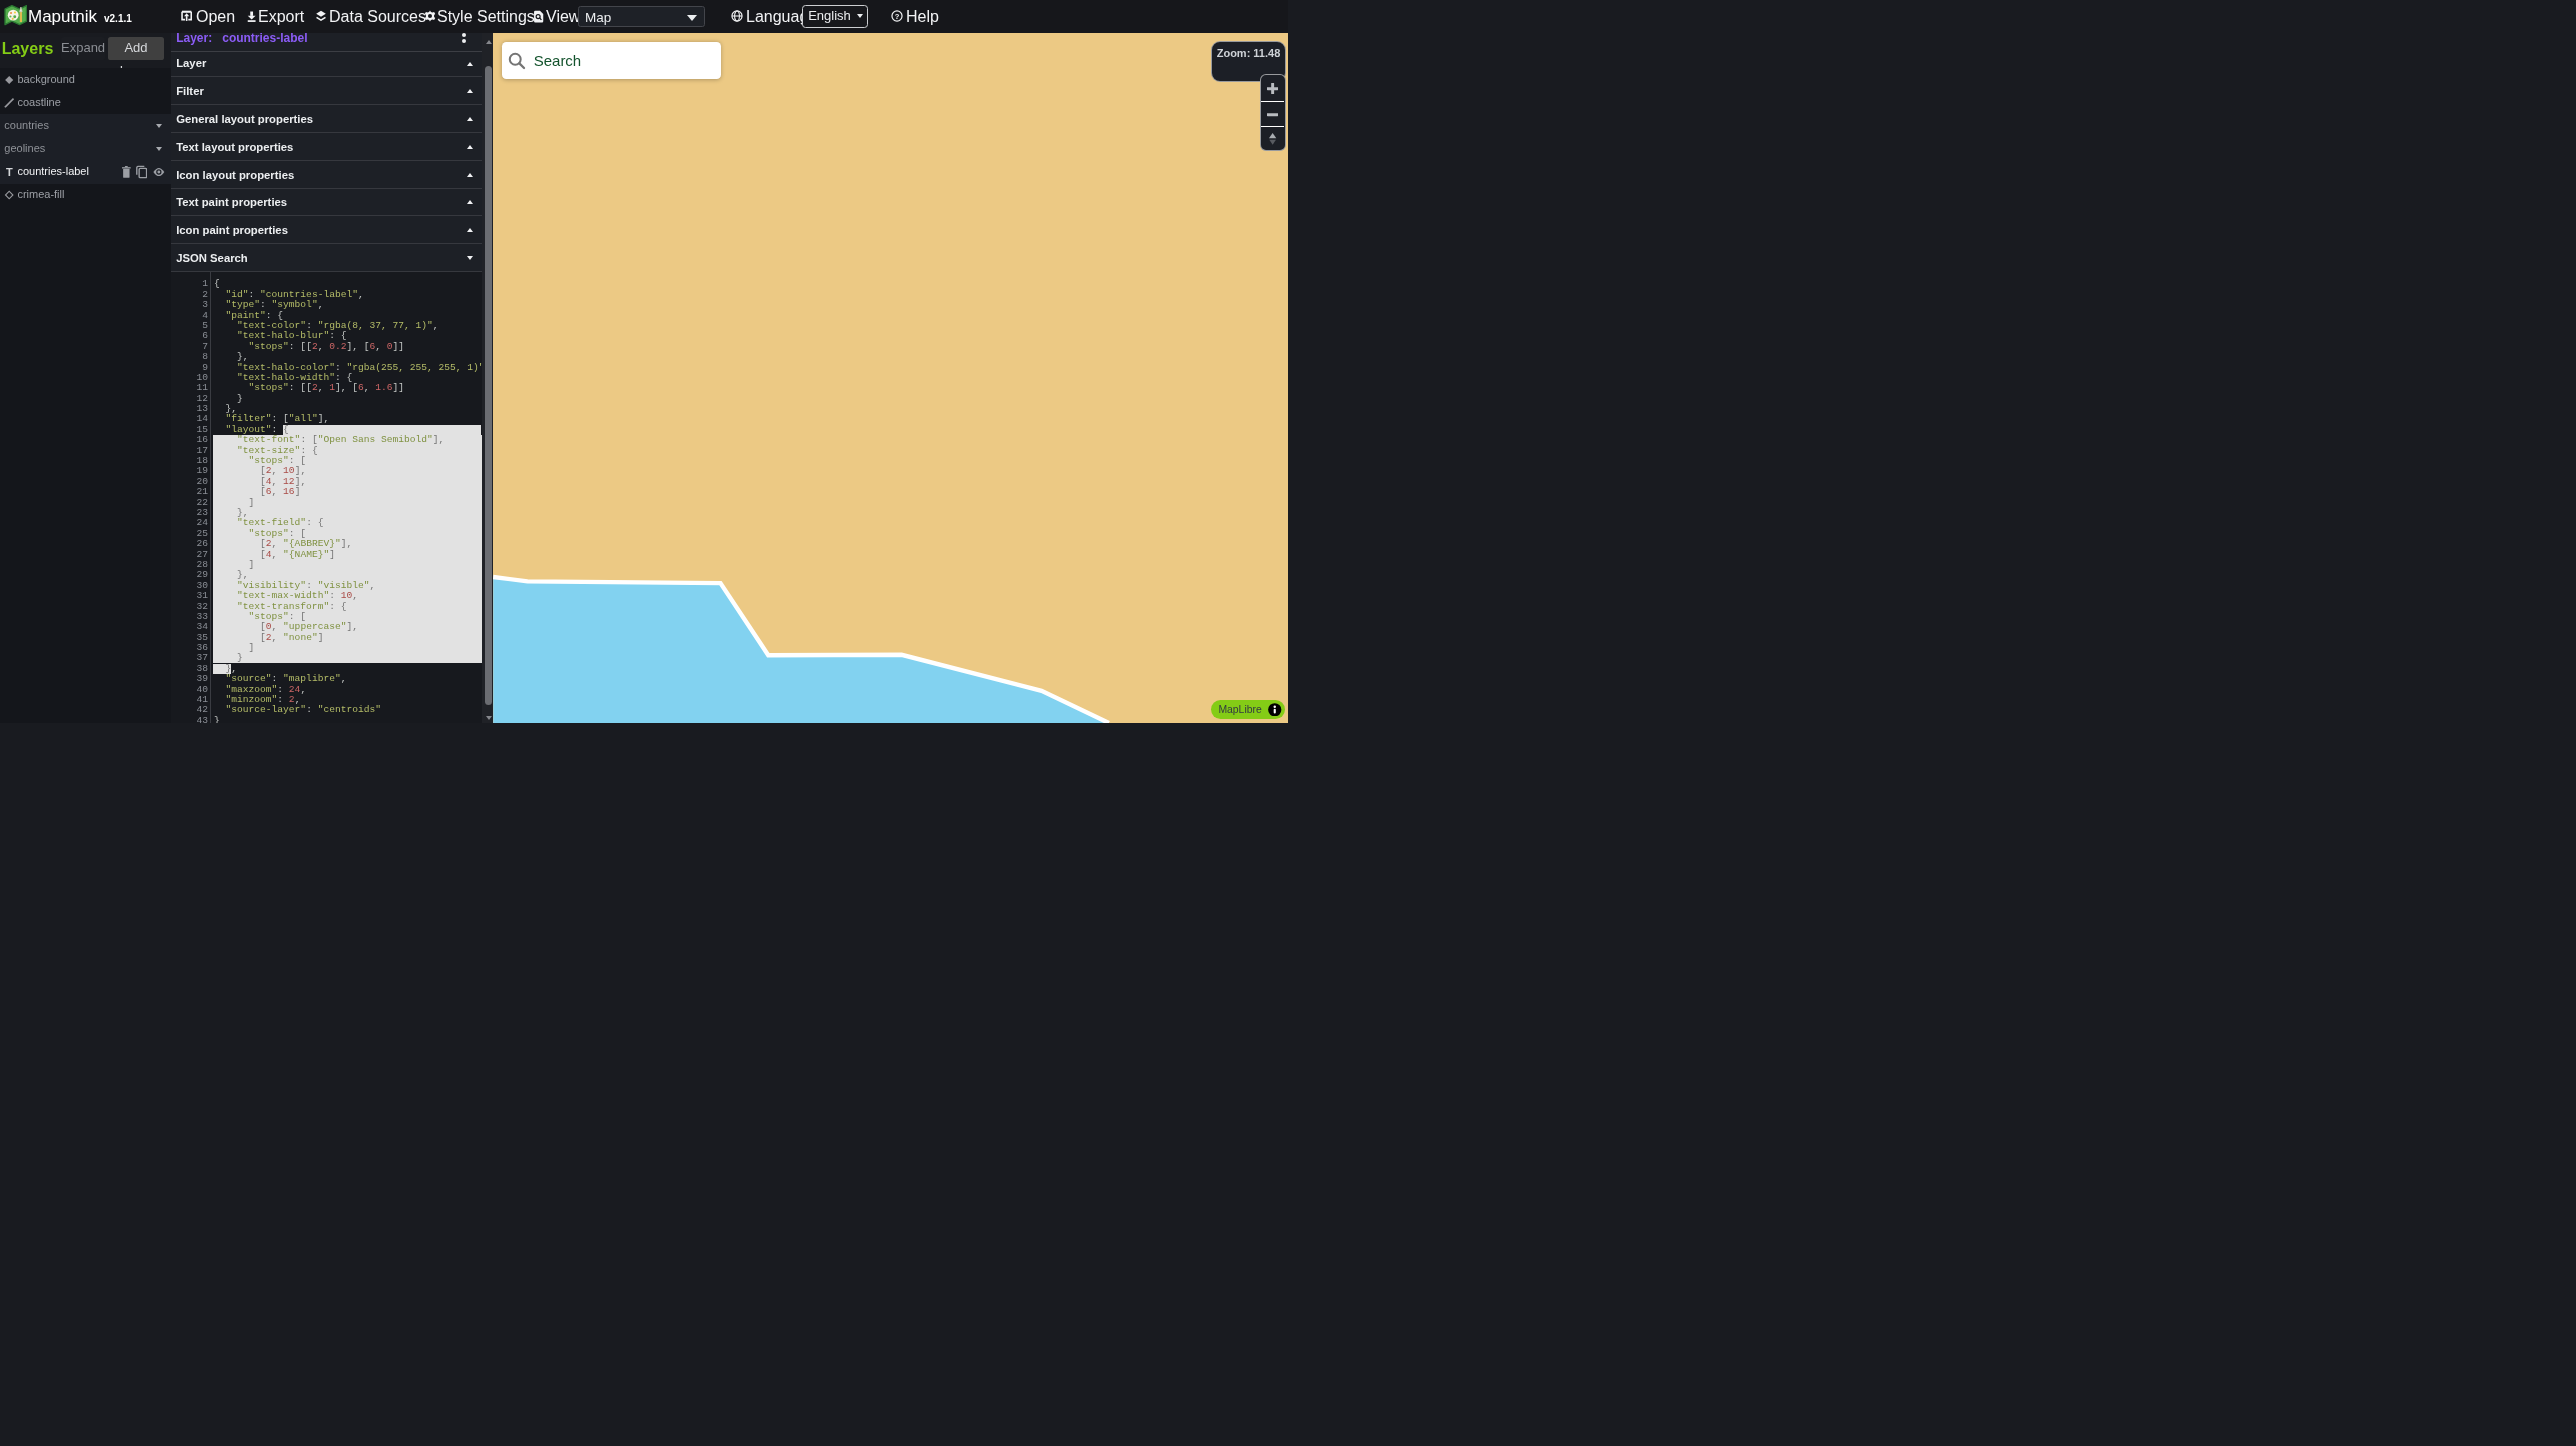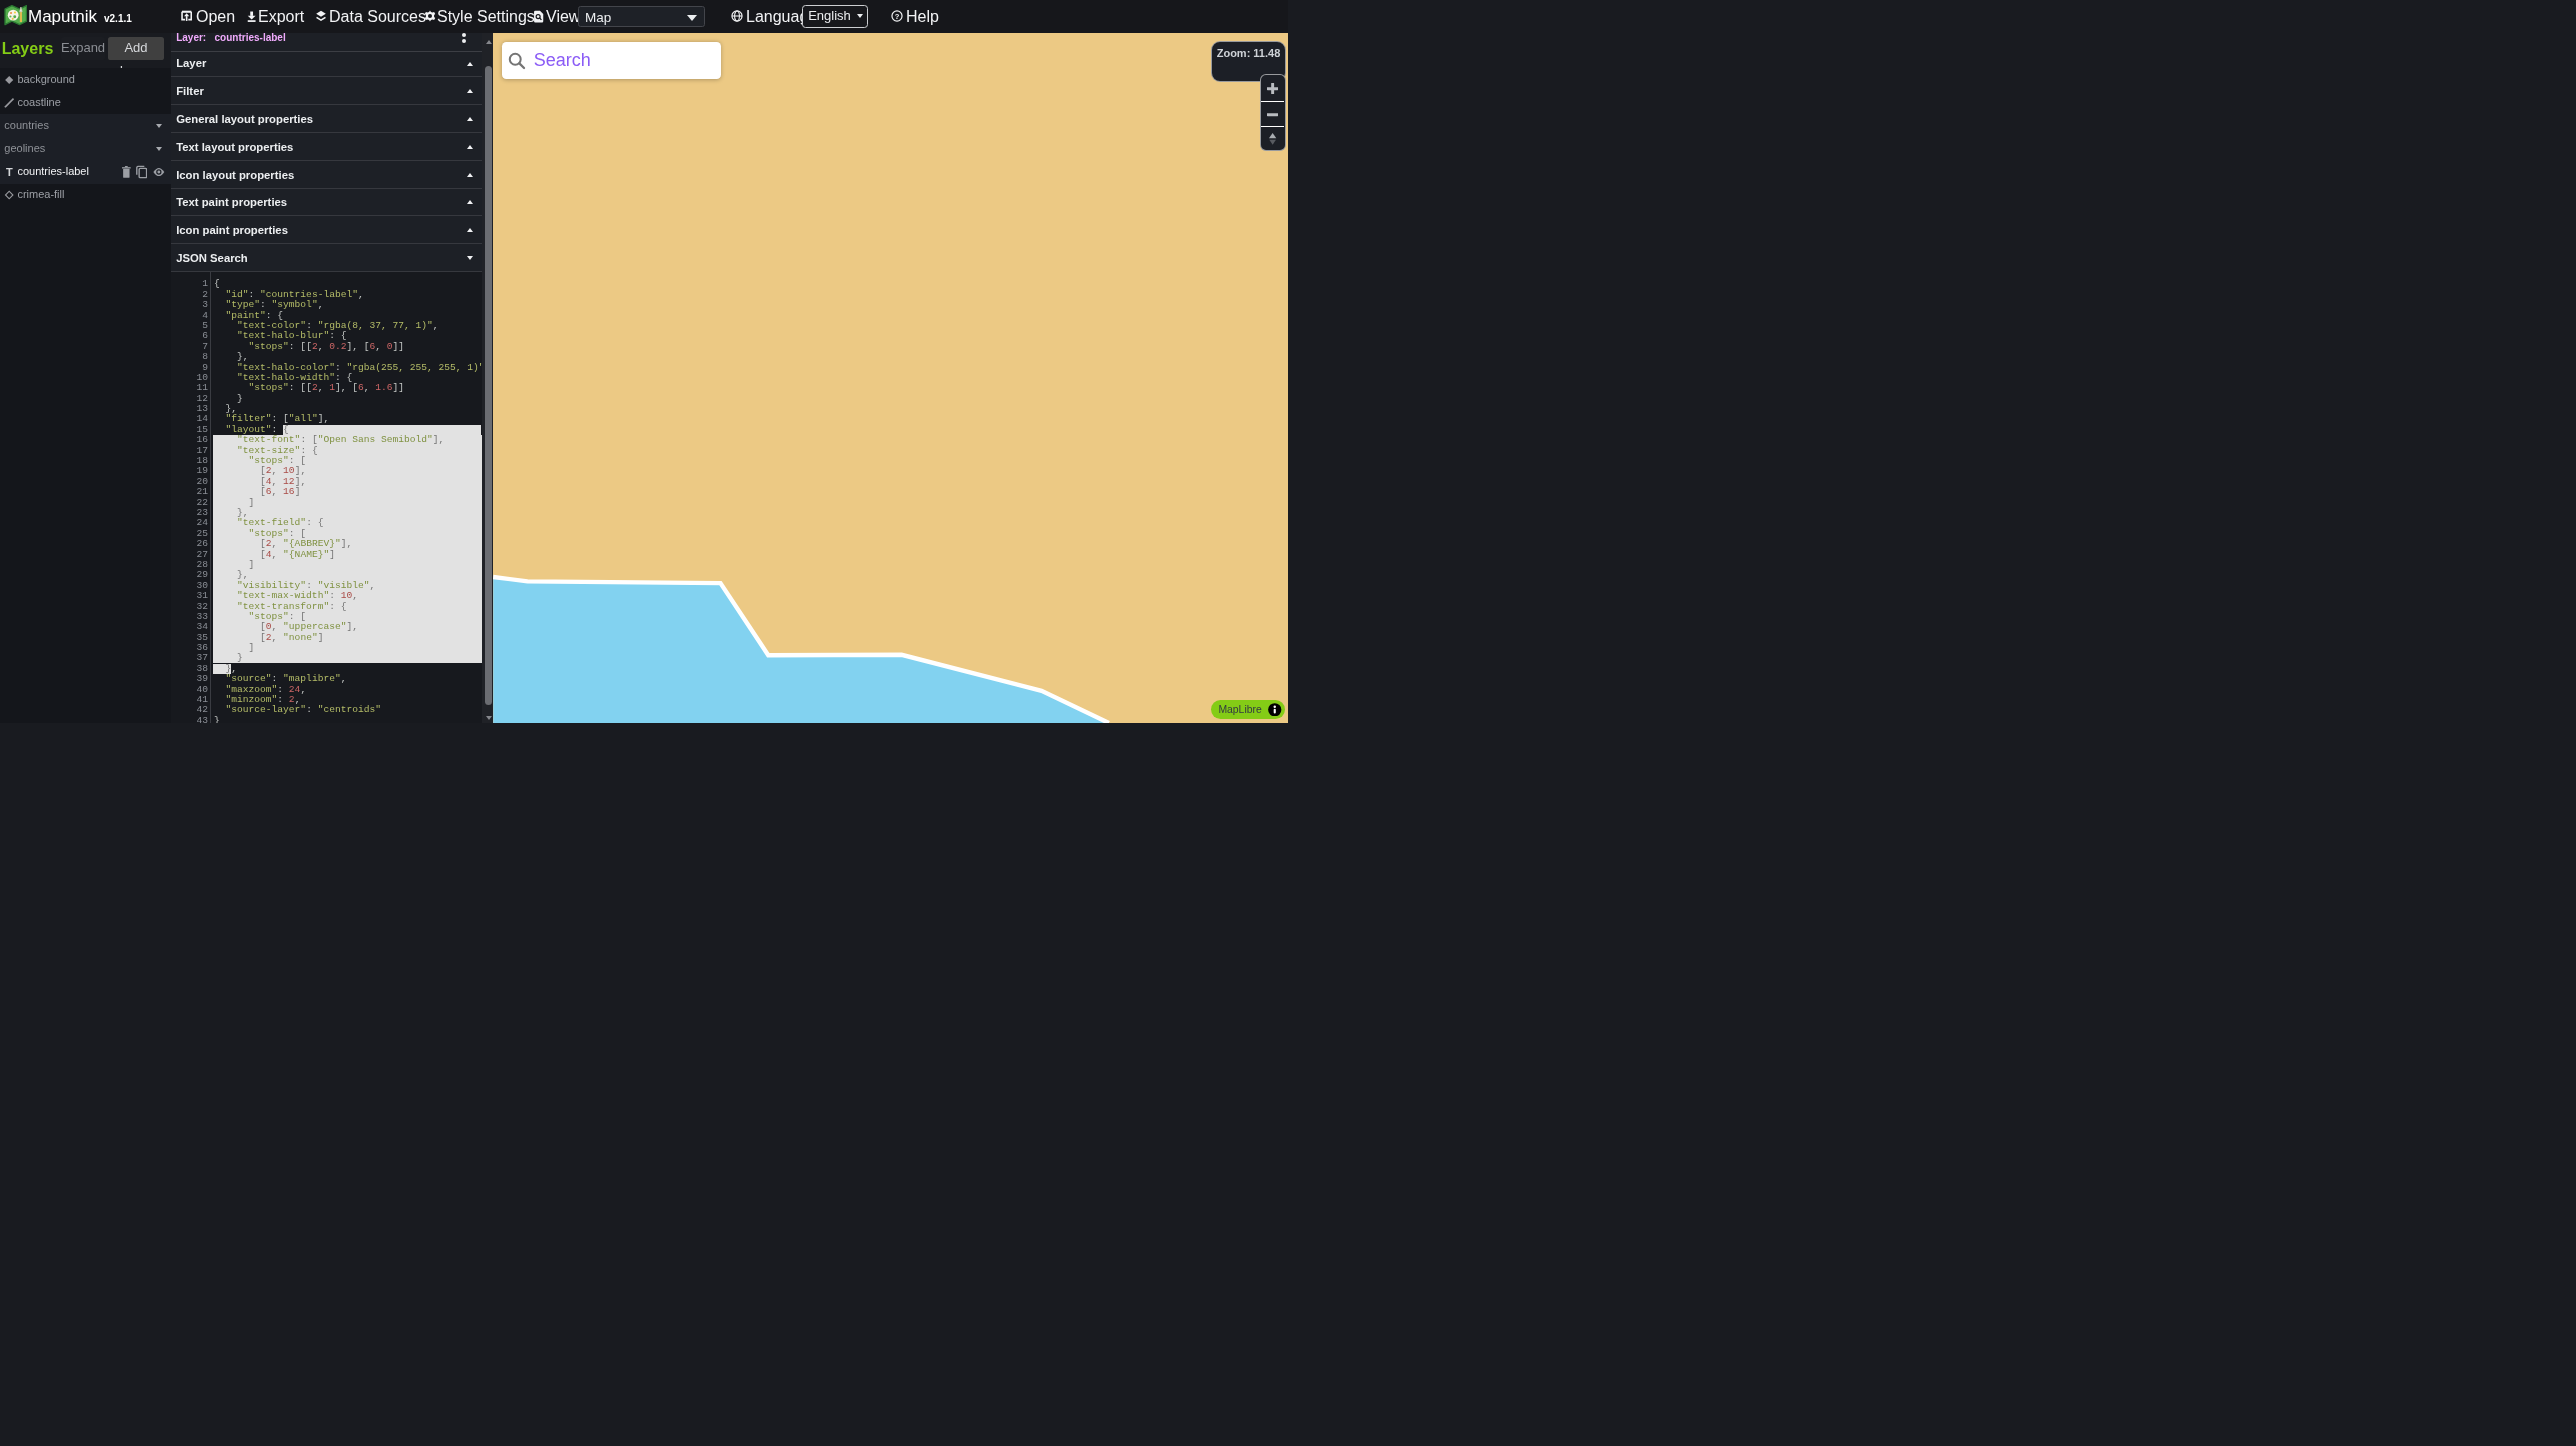--- a/index.html
+++ b/index.html
@@ -21,21 +21,21 @@
 #layerlist{position:absolute;left:0;top:35px;width:171px;height:655px;background:#14161b}
 .lrow{position:absolute;left:0;width:171px;height:23px;font-size:11px;color:#9da0a6}
 .lrow .lbl{position:absolute;left:17.4px;top:0;height:23px;line-height:23px}
 .lrow .lbl2{position:absolute;left:4.3px;top:0;height:23px;line-height:23px;color:#8f9298}
 .licon{position:absolute;left:4.3px;top:50%;transform:translateY(-50%)}
 .group{position:absolute;left:0;top:81px;width:171px;height:70px;background:#1c1f26}
 .gcaret{position:absolute;left:156px;top:9.6px;width:0;height:0;border-left:3.1px solid transparent;border-right:3.1px solid transparent;border-top:4px solid #a7aaaf}
 .rowicons{position:absolute;top:50%;transform:translateY(-50%)}
 
 #midpanel{position:absolute;left:171px;top:33px;width:312px;height:690px;background:#1d2026;overflow:hidden;z-index:10}
-#mp-title{position:absolute;left:5.2px;top:-6px;height:22.6px;line-height:22.6px;font-size:10px;font-weight:bold;color:#f0abfc;white-space:nowrap}
+#mp-title{position:absolute;left:5.2px;top:-6px;height:22.6px;line-height:22.6px;font-size:12px;font-weight:bold;color:#8b5cf6;white-space:nowrap}
 .kebab{position:absolute;left:291px;width:4px;height:4px;border-radius:50%;background:#eceef0}
 #mp-sep0{position:absolute;left:0;top:18px;width:311px;height:0.9px;background:#3c3e44}
 .sec{position:absolute;left:0;width:311px;height:27px;border-bottom:0.9px solid #36383e}
 .sectxt{position:absolute;left:5.2px;top:0;height:27px;line-height:27px;font-size:11.3px;font-weight:bold;color:#eceef0}
 .caret{position:absolute;right:9.4px;top:11.3px;width:0;height:0;border-left:3.1px solid transparent;border-right:3.1px solid transparent}
 .caret.up{border-bottom:4.6px solid #f0f1f3}
 .caret.dn{border-top:4.6px solid #f0f1f3}
 #codearea{position:absolute;left:0;top:239px;width:312px;height:451px;background:#17191e}
 #gutline{position:absolute;left:39px;top:0;width:0.9px;height:451px;background:#3a3c42}
 #gutter{position:absolute;left:0;top:7.4px;width:37px;text-align:right;font-family:"Liberation Mono",monospace;font-size:9.6px;color:#8a8e95}
@@ -45,21 +45,21 @@
 .g{color:#b5bd68}.r{color:#cc6666}.p{color:#c5c8c6}.ps{color:#757575}
 .sel .g{color:#7f9140}.sel .r{color:#a94b46}.sel .p{color:#757575}
 .selrect{position:absolute;background:#e2e2e2}
 
 #sb{position:absolute;left:482px;top:33px;width:11px;height:690px;background:#202227;z-index:10}
 #sb .thumb{position:absolute;left:3.1px;top:33px;width:7px;height:639px;border-radius:3.5px;background:#6b6d72}
 .sbarrow{position:absolute;left:3.7px;width:0;height:0;border-left:3.5px solid transparent;border-right:3.5px solid transparent}
 
 #map{position:absolute;left:493px;top:33px;width:795px;height:690px;background:#ecc984;z-index:5}
 #searchbox{position:absolute;left:8.7px;top:9px;width:219px;height:37px;background:#fff;border-radius:4.3px;box-shadow:0 0.9px 4.3px rgba(0,0,0,.25)}
-#searchtxt{position:absolute;left:32px;top:0;height:37px;line-height:37px;font-size:18px;color:#8b5cf6}
+#searchtxt{position:absolute;left:32px;top:0;height:37px;line-height:37px;font-size:15px;color:#14532d}
 #zoominfo{position:absolute;left:718px;top:7.8px;width:75px;height:41px;background:#1c1f26;border:1.7px solid rgba(255,255,255,.55);border-radius:9px;color:#ced2d7;font-size:11px;font-weight:bold;text-align:center;line-height:23.5px;white-space:nowrap}
 #zoomctl{position:absolute;left:767px;top:41px;width:26px;height:77px;background:#1c1f26;border:1.7px solid rgba(255,255,255,.55);border-radius:6px}
 #zoomctl .hsep{position:absolute;left:0;width:22.6px;height:1.4px;background:#fff}
 #attrib{position:absolute;left:718px;top:667px;width:74px;height:19px;background:#84cc16;border-radius:9.6px}
 #attribtxt{position:absolute;left:7.4px;top:0;height:19px;line-height:19px;font-size:10.4px;color:#333a41}
 </style></head>
 <body>
 
 <div id="map">
   <svg class="abs" style="left:0;top:0" width="796" height="690" viewBox="0 0 915.5 794">

